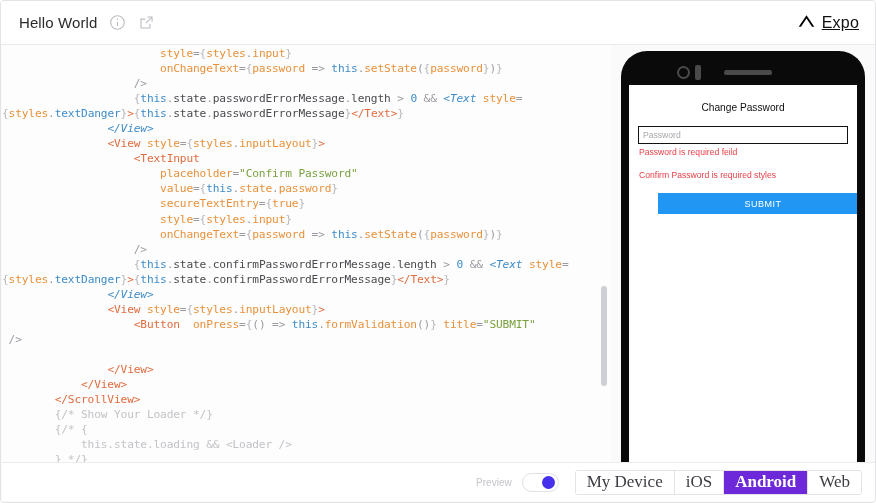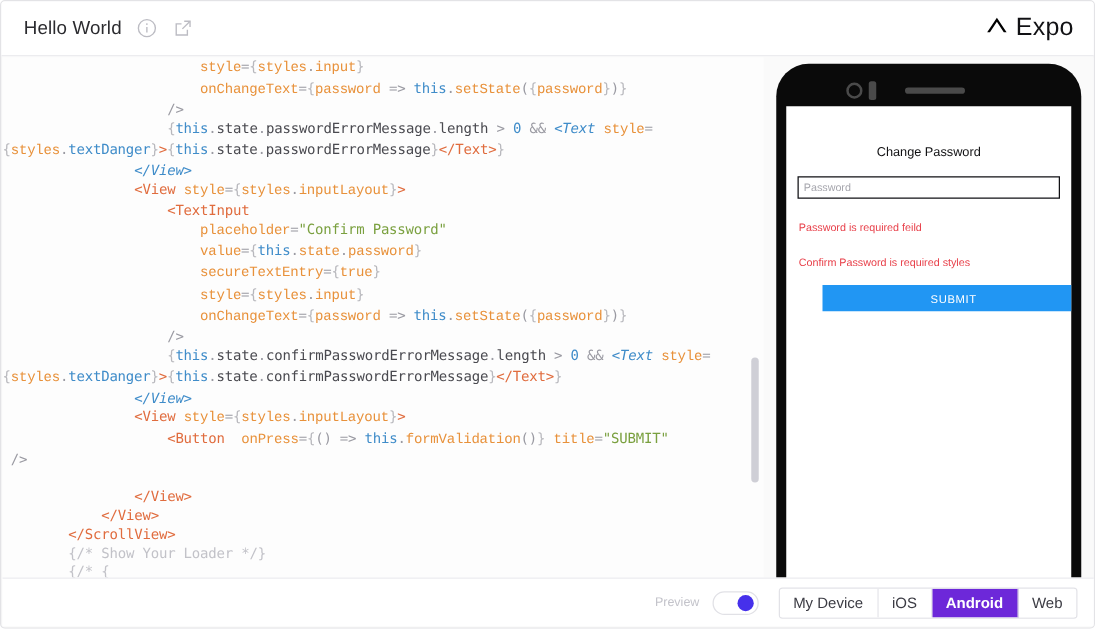--- a/index.html
+++ b/index.html
@@ -30,21 +30,21 @@
   }
   .header-left { display: flex; align-items: center; gap: 12px; }
   .proj-title {
     font-size: 15px; color: #2b2b2f; letter-spacing: .1px;
     font-family: "Liberation Sans", sans-serif;
   }
   .hicon { width: 17px; height: 17px; display: inline-block; color: #b8b8bf; cursor: pointer; }
   .hicon svg { display: block; }
   .header-right { margin-left: auto; display: flex; align-items: center; gap: 6px; }
   .expo-mark { display: block; }
-  .expo-word { font-size: 20px; color: #111114; letter-spacing: .2px; }
+  .expo-word { font-size: 16px; color: #111114; letter-spacing: .2px; text-decoration: underline; }
 
   
   .code-pane {
     position: absolute;
     top: 45px; left: 1px;
     width: 609px; height: 418px;
     background: #fdfdfd;
     overflow: hidden;
   }
   .code-inner {
@@ -56,21 +56,21 @@
     font-size: 11.2px;
     line-height: 15.05px;
     white-space: pre-wrap;
     word-break: break-word;
     color: #3b3b40;
     letter-spacing: -0.15px;
   }
   .code-line { min-height: 15.05px; }
   .t-tag     { color: #3f8cc9; font-style: italic; }
   .t-tag2    { color: #e06c3e; }
-  .t-attr    { color: #e8913a; font-family: Liberation Mono, monospace; }
+  .t-attr    { color: #e8913a; }
   .t-str     { color: #7aa03f; }
   .t-brace   { color: #b8b8bd; }
   .t-this    { color: #3f8cc9; }
   .t-plain   { color: #4a4a50; }
   .t-num     { color: #3f8cc9; }
   .t-cmt     { color: #c2c2c8; }
   .t-punct   { color: #9a9aa2; }
 
   .code-scrollbar {
     position: absolute;
@@ -151,39 +151,39 @@
   .icon-batt:before {
     content: ""; position: absolute; left: 1.3px; top: -1.7px;
     width: 2.4px; height: 1.5px; background: #1b1b1b; border-radius: .5px;
   }
 
   .screen-body { padding: 8px 9px 0 9px; }
   .form-title {
     text-align: center;
     font-size: 10.2px;
     color: #101012;
-    margin: 24px 0 13px 0;
+    margin: 9px 0 13px 0;
     font-family: "Liberation Sans", sans-serif;
   }
   .tinput {
     width: 100%;
     height: 18px;
     border: 1px solid #111114;
     background: #fff;
     display: flex; align-items: center;
     padding: 0 4px;
     font-size: 8.6px;
     color: #a6a6ad;
     cursor: text;
     font-family: "Liberation Sans", sans-serif;
   }
   .err {
     color: #e8404a;
     font-size: 8.6px;
-    margin: 18px 0 13px 1px;
+    margin: 3px 0 13px 1px;
     font-family: "Liberation Sans", sans-serif;
   }
   .submit-btn {
     width: 100%; height: 21px;
     background: #2196f3;
     color: #ffffff;
     font-size: 9px;
     letter-spacing: .5px;
     display: flex; align-items: center; justify-content: center;
     cursor: pointer;
@@ -224,26 +224,26 @@
     border: 1px solid #e2e2e7;
     border-radius: 3px;
     overflow: hidden;
     height: 25px;
     background: #fff;
     margin-left: 6px;
   }
   .seg-btn {
     display: flex; align-items: center; justify-content: center;
     padding: 0 11px;
-    font-size: 12px;
+    font-size: 17px;
     color: #3c3c44;
     background: #ffffff;
     border-right: 1px solid #e2e2e7;
     cursor: pointer;
-    font-family: Liberation Sans, sans-serif;
+    font-family: Liberation Serif, serif;
   }
   .seg-btn:last-child { border-right: none; }
   .seg-btn.active {
     background: #6d28d9; color: #ffffff; font-weight: bold;
   }
 </style>
 </head>
 <body>
 
 <div id="app">

